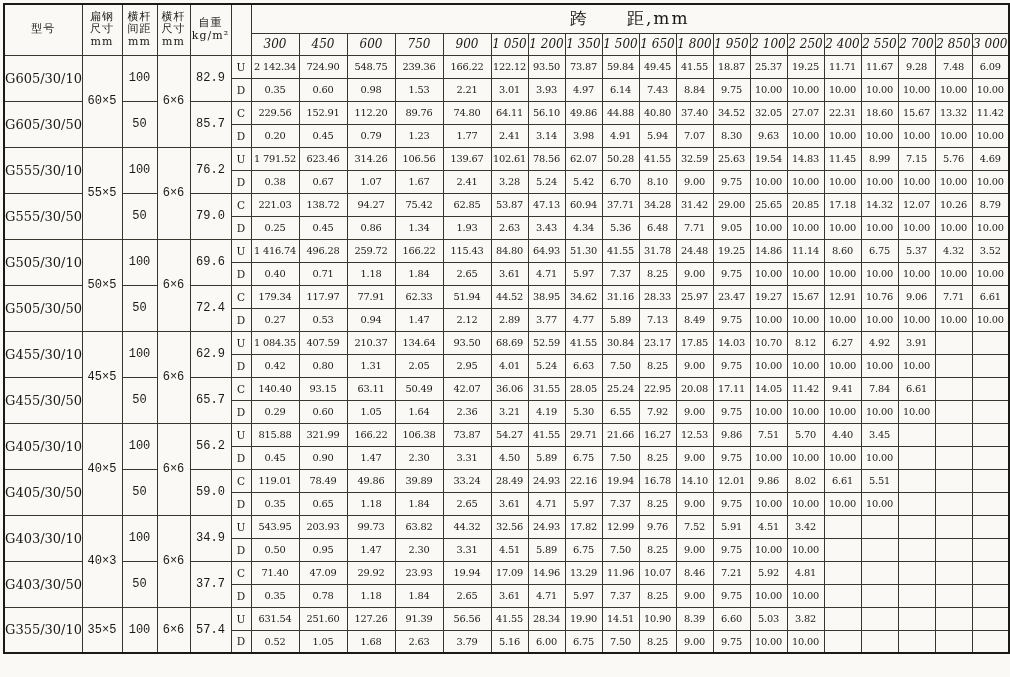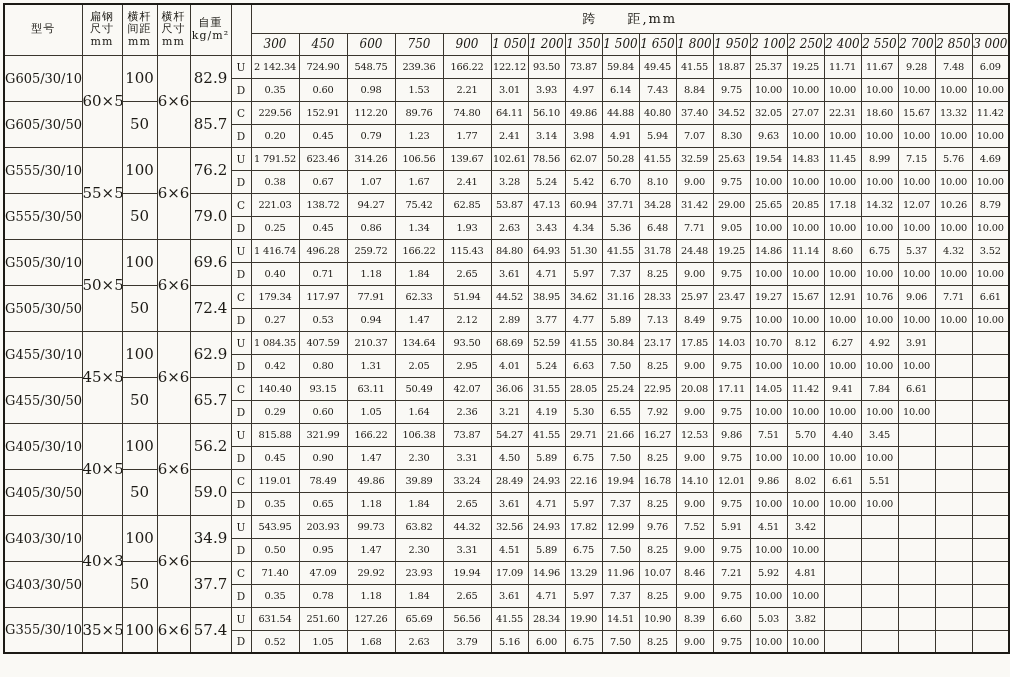--- a/index.html
+++ b/index.html
@@ -18,25 +18,25 @@
   th,td{
     border:1px solid #3a362e;
     padding:0;text-align:center;vertical-align:middle;
     overflow:hidden;white-space:nowrap;
     font-weight:normal;
   }
   tr.h1{height:29px;}
   tr.h2{height:22px;}
   tbody tr{height:23px;}
   .zh{font-size:11px;white-space:pre-line;line-height:1.15;letter-spacing:1px;}
-  .spantitle{font-size:13px;letter-spacing:2px;}
+  .spantitle{font-size:17px;letter-spacing:2px;}
   .h2 th{font-size:12px;letter-spacing:0;font-style:italic;}
   td{font-size:10px;}
   td.model{font-size:13px;}
-  td.meta{font-size:15px;}
+  td.meta{font-size:12px;font-family:Liberation Mono, monospace;}
   td.rowtype{font-size:10.5px;}
   td.num{font-size:9.8px;letter-spacing:-0.2px;}
 </style>
 </head>
 <body>
 
 <div class="sheet">
   <table class="spec">
     <colgroup id="cols">
         <col style="width: 78px;">
@@ -684,21 +684,21 @@
         <tr>
           <td class="model" rowspan="2">G355/30/100</td>
           <td class="meta" rowspan="2">35×5</td>
           <td class="meta" rowspan="2">100</td>
           <td class="meta" rowspan="2">6×6</td>
           <td class="meta" rowspan="2">57.4</td>
           <td class="rowtype">U</td>
           <td class="num">631.54</td>
           <td class="num">251.60</td>
           <td class="num">127.26</td>
-          <td class="num">65.69</td>
+          <td class="num">91.39</td>
           <td class="num">56.56</td>
           <td class="num">41.55</td>
           <td class="num">28.34</td>
           <td class="num">19.90</td>
           <td class="num">14.51</td>
           <td class="num">10.90</td>
           <td class="num">8.39</td>
           <td class="num">6.60</td>
           <td class="num">5.03</td>
           <td class="num">3.82</td>

